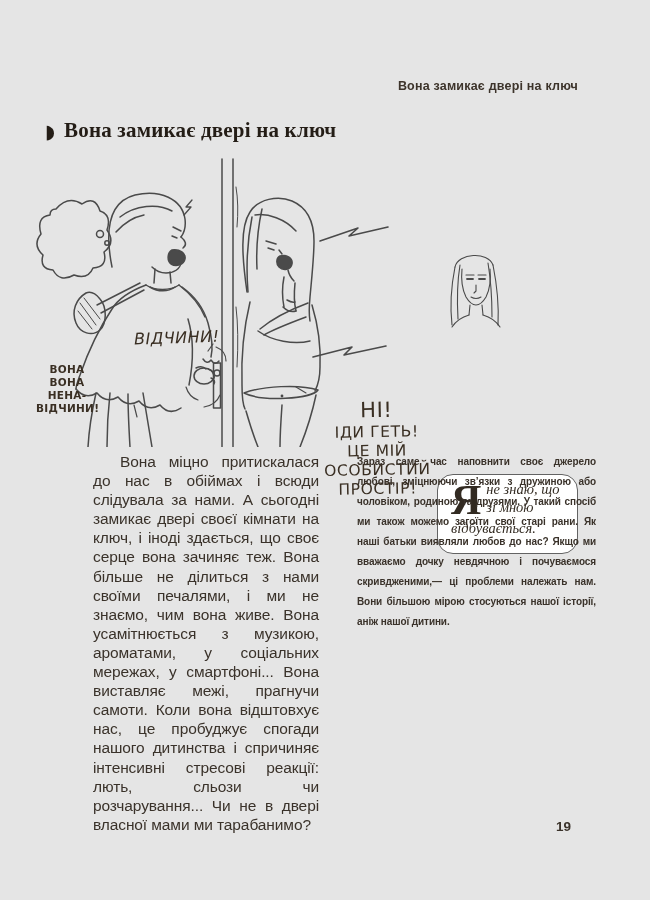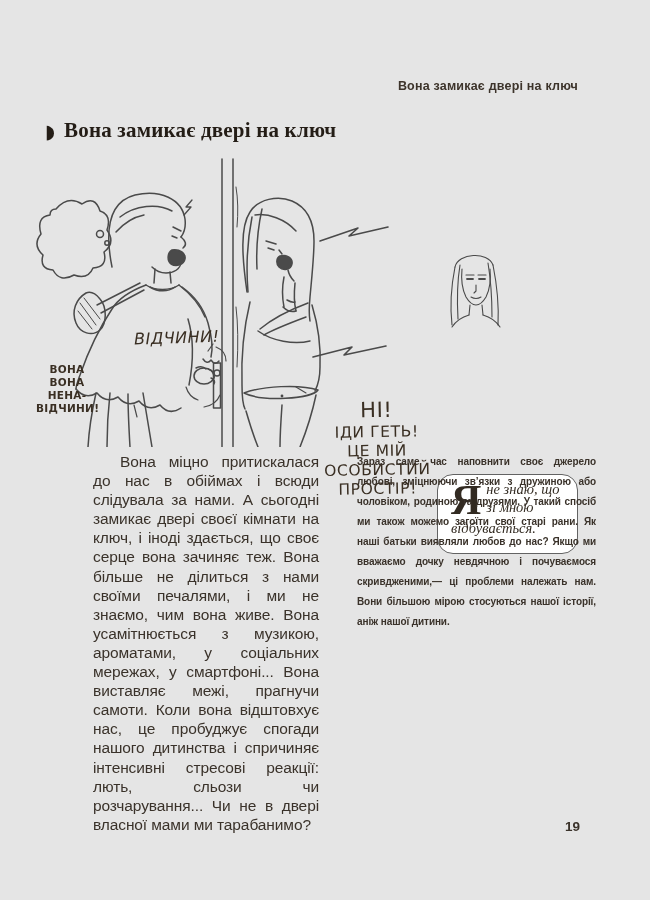--- a/index.html
+++ b/index.html
@@ -59,21 +59,21 @@
     font-size:14.5px; line-height:18px; color:#352d24;
   }
   
   .col { position:absolute; top:452px; text-align:justify; color:#3a322a; }
   .col p { margin:0; }
   .col-left  { left:93px;  width:226px; font-size:15.5px; line-height:19.1px; letter-spacing:-0.1px; }
   .col-left p { text-indent:27px; }
   .col-right { left:357px; width:239px; font-size:10px; line-height:20px; font-weight:bold; letter-spacing:-0.1px; }
   
   .page-number {
-    position:absolute; left:556px; top:819px; width:24px; text-align:right;
+    position:absolute; left:556px; top:819px; width:24px; 
     font-size:13.5px; font-weight:bold; color:#3a322a;
   }
 </style>
 </head>
 <body>
 
 <div class="page">
 
   <div class="running-head">Вона замикає двері на ключ</div>
 

